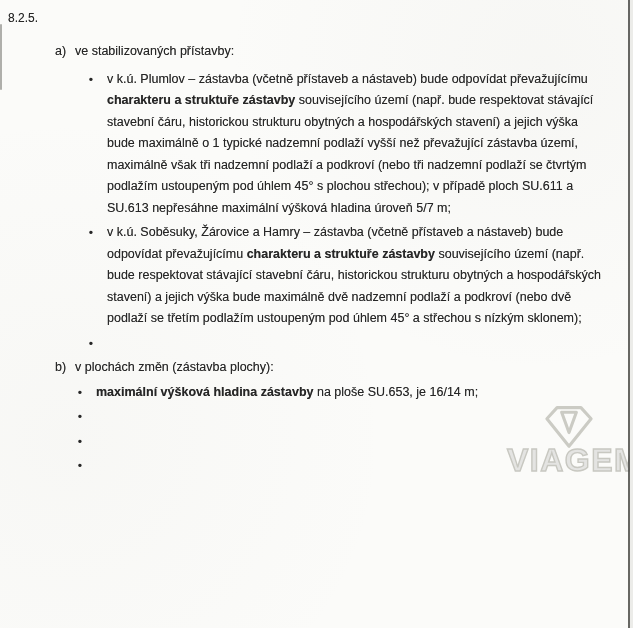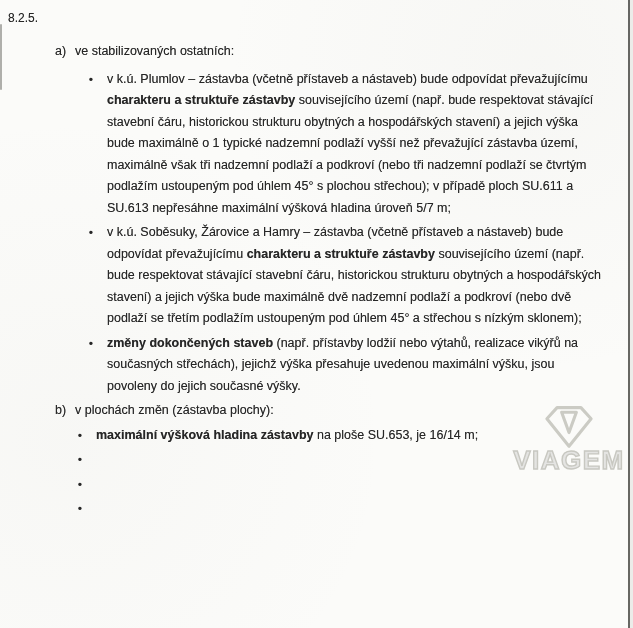--- a/index.html
+++ b/index.html
@@ -53,21 +53,21 @@
   .watermark{
     position:absolute;
     top:404px;right:2px;
     width:124px;
     text-align:center;
     pointer-events:none;
     opacity:0.95;
   }
   .watermark svg{display:block;margin:0 auto;}
   .wm-text{
-    font-size:26px;
+    font-size:32px;
     font-weight:bold;
     letter-spacing:1.5px;
     color:rgba(250,250,248,0.78);
     -webkit-text-stroke:1.4px #c6c6bf;
     line-height:26px;
     margin-top:-3px;
   }
   
   .edge-right{
     position:absolute;top:0;right:3px;
@@ -92,35 +92,34 @@
 <body>
 
 <div class="page">
 
   <div class="heading">
     <span class="num">8.2.5.</span>
   </div>
 
   <div class="sec-header">
     <span class="lab">a)</span>
-    <span>ve stabilizovaných ostatních:</span>
+    <span>ve stabilizovaných přístavby:</span>
   </div>
 
   <div class="bullets bullets-a">
       <div class="bullet-row">
         <span class="dot">•</span>
         <div class="btext"><span>v k.ú. Plumlov – zástavba (včetně přístaveb a nástaveb) bude odpovídat převažujícímu </span><span class="b">charakteru a struktuře zástavby</span><span> souvisejícího území (např. bude respektovat stávající stavební čáru, historickou strukturu obytných a hospodářských stavení) a jejich výška bude maximálně o 1 typické nadzemní podlaží vyšší než převažující zástavba území, maximálně však tři nadzemní podlaží a podkroví (nebo tři nadzemní podlaží se čtvrtým podlažím ustoupeným pod úhlem 45° s plochou střechou); v případě ploch SU.611 a SU.613 nepřesáhne maximální výšková hladina úroveň 5/7 m;</span></div>
       </div>
       <div class="bullet-row">
         <span class="dot">•</span>
         <div class="btext"><span>v k.ú. Soběsuky, Žárovice a Hamry – zástavba (včetně přístaveb a nástaveb) bude odpovídat převažujícímu </span><span class="b">charakteru a struktuře zástavby</span><span> souvisejícího území (např. bude respektovat stávající stavební čáru, historickou strukturu obytných a hospodářských stavení) a jejich výška bude maximálně dvě nadzemní podlaží a podkroví (nebo dvě podlaží se třetím podlažím ustoupeným pod úhlem 45° a střechou s nízkým sklonem);</span></div>
       </div>
       <div class="bullet-row">
         <span class="dot">•</span>
-        <div class="btext"><span class="b">změny dokončených staveb</span><span> (např. přístavby lodžií nebo výtahů, realizace vikýřů na současných střechách), jejichž výška přesahuje uvedenou maximální výšku, jsou povoleny do jejich současné výšky.</span></div>
       </div>
     </div>
 
   <div class="sec-header sec-header-b">
     <span class="lab">b)</span>
     <span>v plochách změn (zástavba plochy):</span>
   </div>
 
   <div class="bullets bullets-b">
       <div class="bullet-row">

